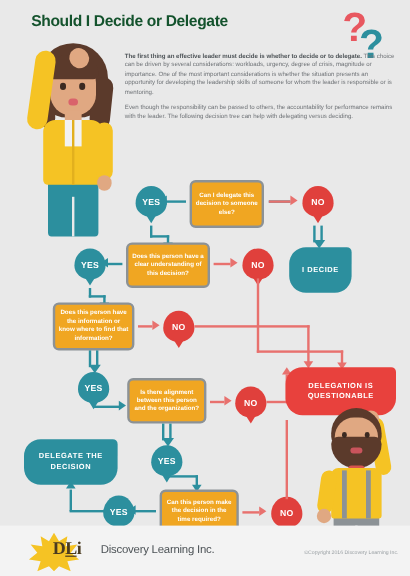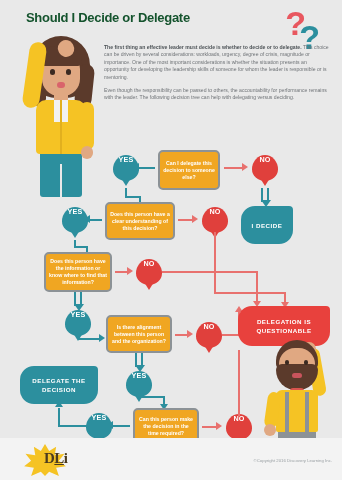--- a/index.html
+++ b/index.html
@@ -81,21 +81,21 @@
 
   
   .qbox{
     position:absolute;background:#f0a622;border:2px solid #8c9296;border-radius:5px;
     color:#ffffff;font-size:5.2px;font-weight:bold;line-height:7px;
     display:flex;align-items:center;justify-content:center;text-align:center;
     padding:2px 3px;box-sizing:border-box;
   }
   .pin{
     position:absolute;width:26px;height:26px;border-radius:50% 50% 50% 50%/55% 55% 45% 45%;
-    display:flex;align-items:flex-start;justify-content:center;
+    display:flex;align-items:center;justify-content:center;
     color:#fff;font-size:7.2px;font-weight:bold;letter-spacing:0.2px;
   }
   .pin::after{
     content:"";position:absolute;left:50%;bottom:-5px;margin-left:-5px;
     width:0;height:0;border-left:5px solid transparent;border-right:5px solid transparent;
     border-top:8px solid currentColor;
   }
   .pin.yes{background:#2c8f9e;color:#2c8f9e;}
   .pin.yes span{color:#ffffff;}
   .pin.no{background:#e0403c;color:#e0403c;}
@@ -332,16 +332,17 @@
     <div class="m-handL"></div>
     <div class="m-shoeL"></div>
     <div class="m-shoeR"></div>
   </div>
 
   <div class="footer">
     <svg class="burst" viewBox="0 0 60 46">
       <polygon points="30,0 36,10 46,4 44,16 58,14 50,24 60,32 46,34 50,46 36,40 30,46 24,40 10,46 14,34 0,32 10,24 2,14 16,16 14,4 24,10" fill="#f5c324"></polygon>
     </svg>
     <div class="logo-dli">D<u>L</u>i</div>
+    <div class="logo-text">Discovery Learning Inc.</div>
     <div class="copyright">©Copyright 2016 Discovery Learning Inc.</div>
   </div>
 
 </div>
 
 </body></html>

